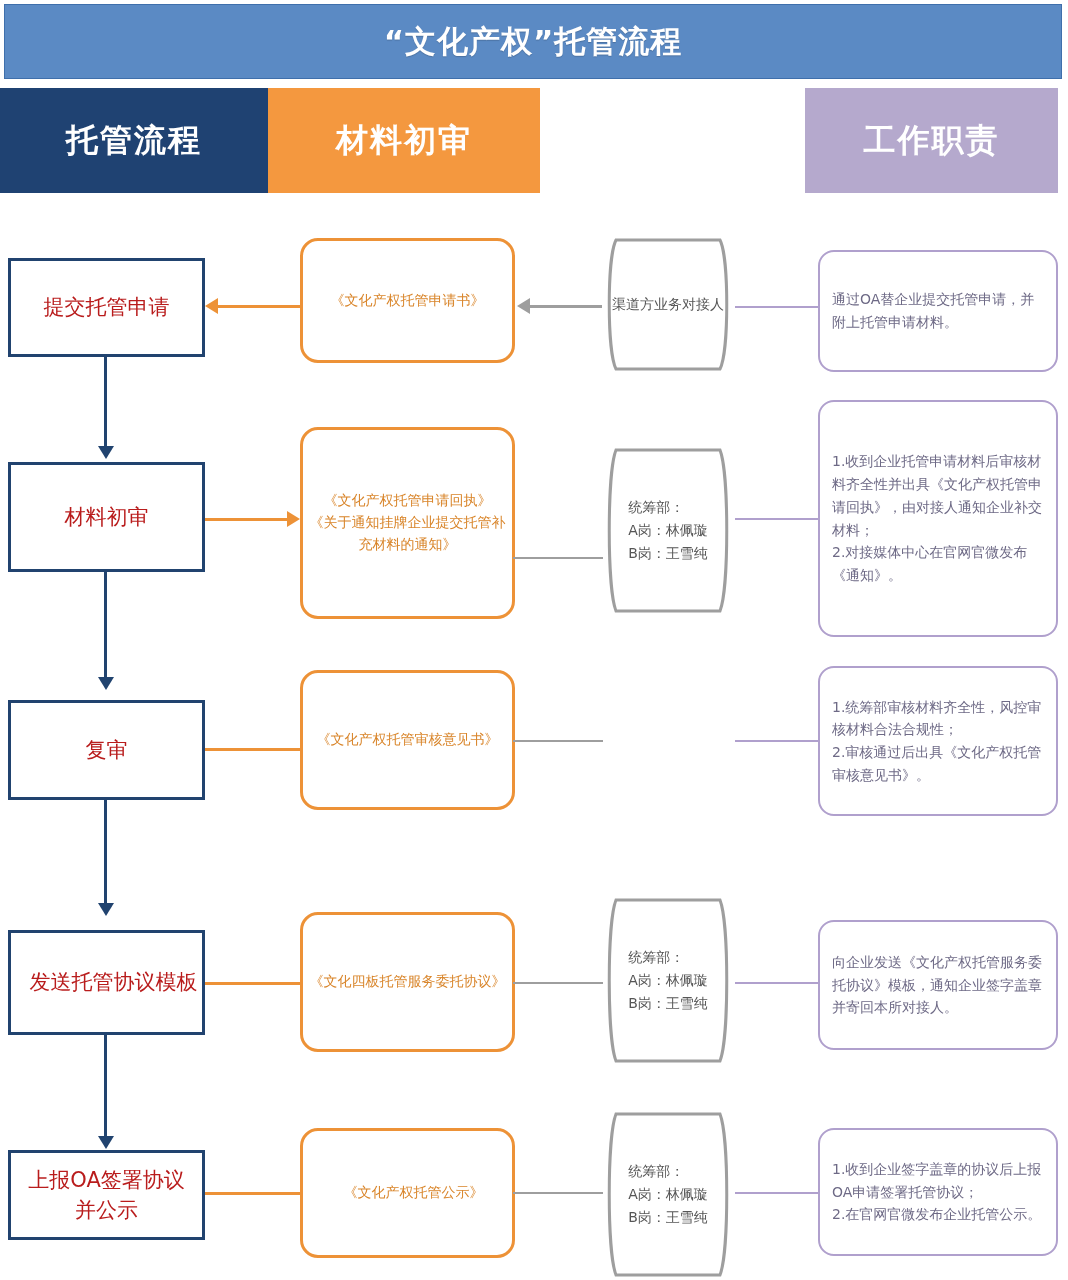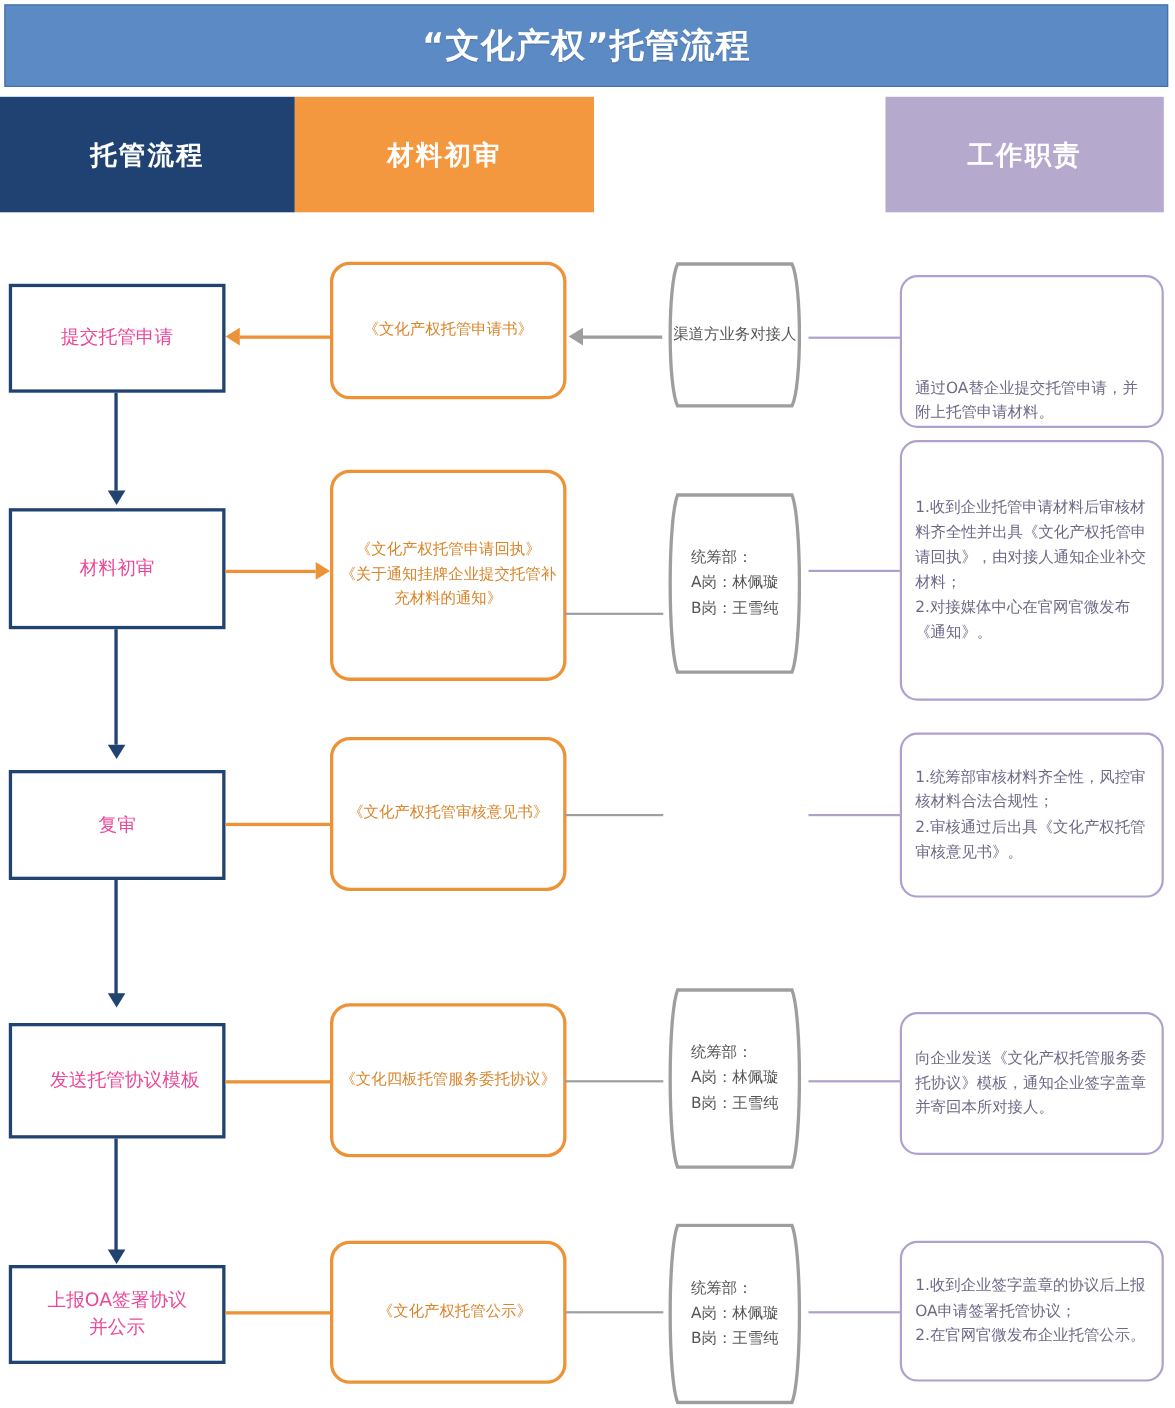--- a/index.html
+++ b/index.html
@@ -19,33 +19,33 @@
     display:flex;align-items:center;justify-content:center;
     box-sizing:border-box;
   }
   .title-bar .t{
     color:#ffffff;font-size:31px;font-weight:bold;letter-spacing:1px;
     text-shadow:0 1px 1px rgba(0,0,0,.18);
   }
 
   
   .hdr{position:absolute;top:88px;height:105px;display:flex;align-items:center;justify-content:center;}
-  .hdr span{color:#ffffff;font-size:24px;font-weight:bold;letter-spacing:2px;}
+  .hdr span{color:#ffffff;font-size:32px;font-weight:bold;letter-spacing:2px;}
   .hdr-1{left:0px;width:268px;background:#1f4272;}
   .hdr-2{left:268px;width:272px;background:#f4983f;}
   .hdr-3{left:540px;width:265px;background:#a8a8a8;}
   .hdr-4{left:805px;width:253px;background:#b5a9cd;}
 
   
   .proc{
     position:absolute;left:8px;width:197px;
     border:3px solid #21436f;background:#ffffff;box-sizing:border-box;
     display:flex;align-items:center;justify-content:center;text-align:center;
   }
-  .proc .lbl{color:#ec4899;font-size:17px;line-height:1.45;font-weight:normal;}
+  .proc .lbl{color:#b91c1c;font-size:21px;line-height:1.45;font-weight:normal;}
 
   
   .form{
     position:absolute;left:300px;width:215px;
     border:3px solid #ed9237;border-radius:18px;background:#ffffff;box-sizing:border-box;
     display:flex;align-items:center;justify-content:center;text-align:center;
   }
   .form .lbl{color:#d9852a;font-size:14px;line-height:1.55;}
 
   
@@ -110,21 +110,21 @@
     <span class="lbl">《文化产权托管申请书》</span>
   </div>
   <div class="person" style="top:238px;height:133px;">
     <svg viewBox="0 0 140 133" preserveAspectRatio="none">
       <path d="M18,2 H122 C131,20 131,113 122,131 H18 C9,113 9,20 18,2 Z" fill="#ffffff" stroke="#9e9e9e" stroke-width="3"></path>
     </svg>
     <div class="inner">
         <span class="lbl center">渠道方业务对接人</span>
       </div>
   </div>
-  <div class="duty" style="top:250px;height:139px;align-items:flex-end;">
+  <div class="duty" style="top:250px;height:122px;">
     <span class="lbl">通过OA替企业提交托管申请，并附上托管申请材料。</span>
   </div>
 
   <div class="h-line c-orange" style="left:218px;top:305px;width:82px;"></div>
   <div class="arrow arrow-left-orange" style="left:205px;top:298px;"></div>
   <div class="h-line c-gray" style="left:530px;top:305px;width:72px;"></div>
   <div class="arrow arrow-left-gray" style="left:517px;top:298px;"></div>
   <div class="h-thin c-purple" style="left:735px;top:306px;width:85px;"></div>
 
   <div class="v-line c-navy" style="left:104px;top:357px;height:89px;"></div>

